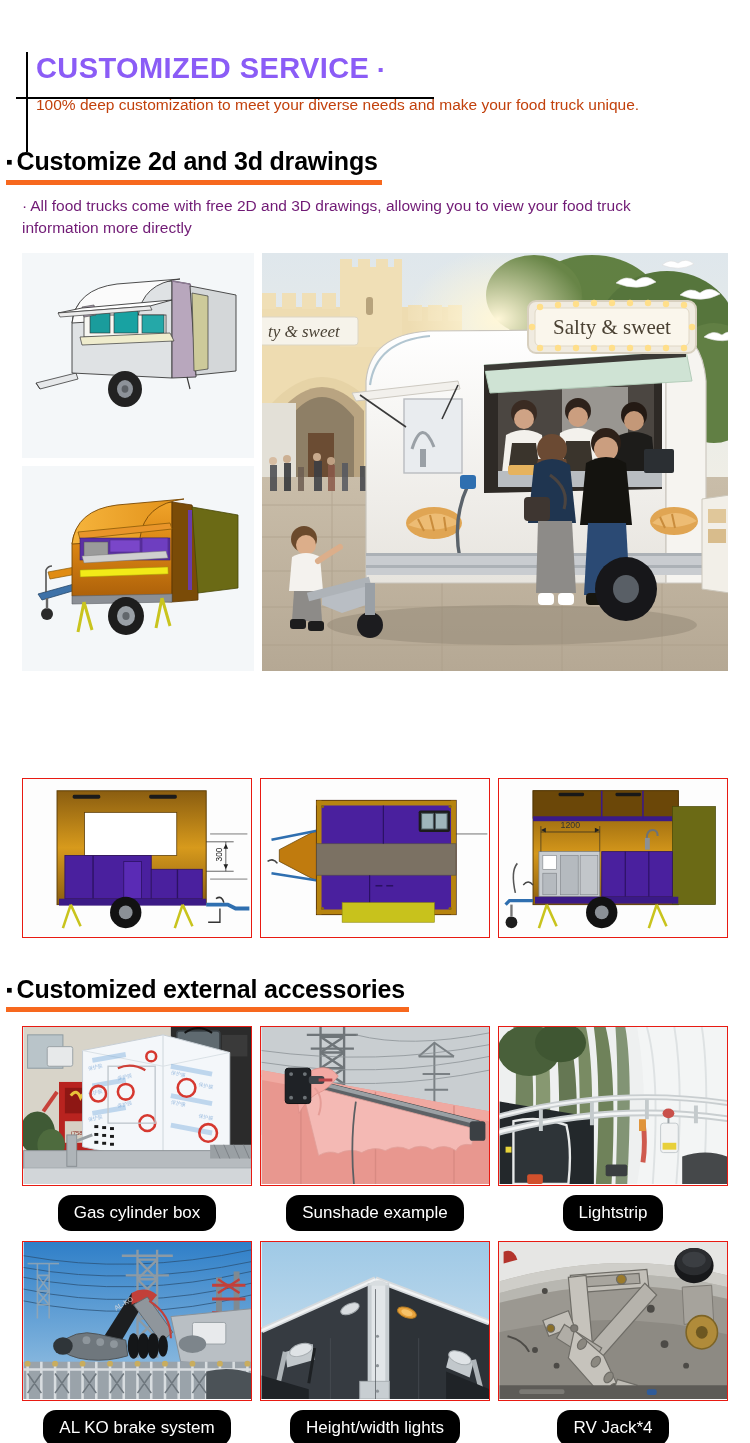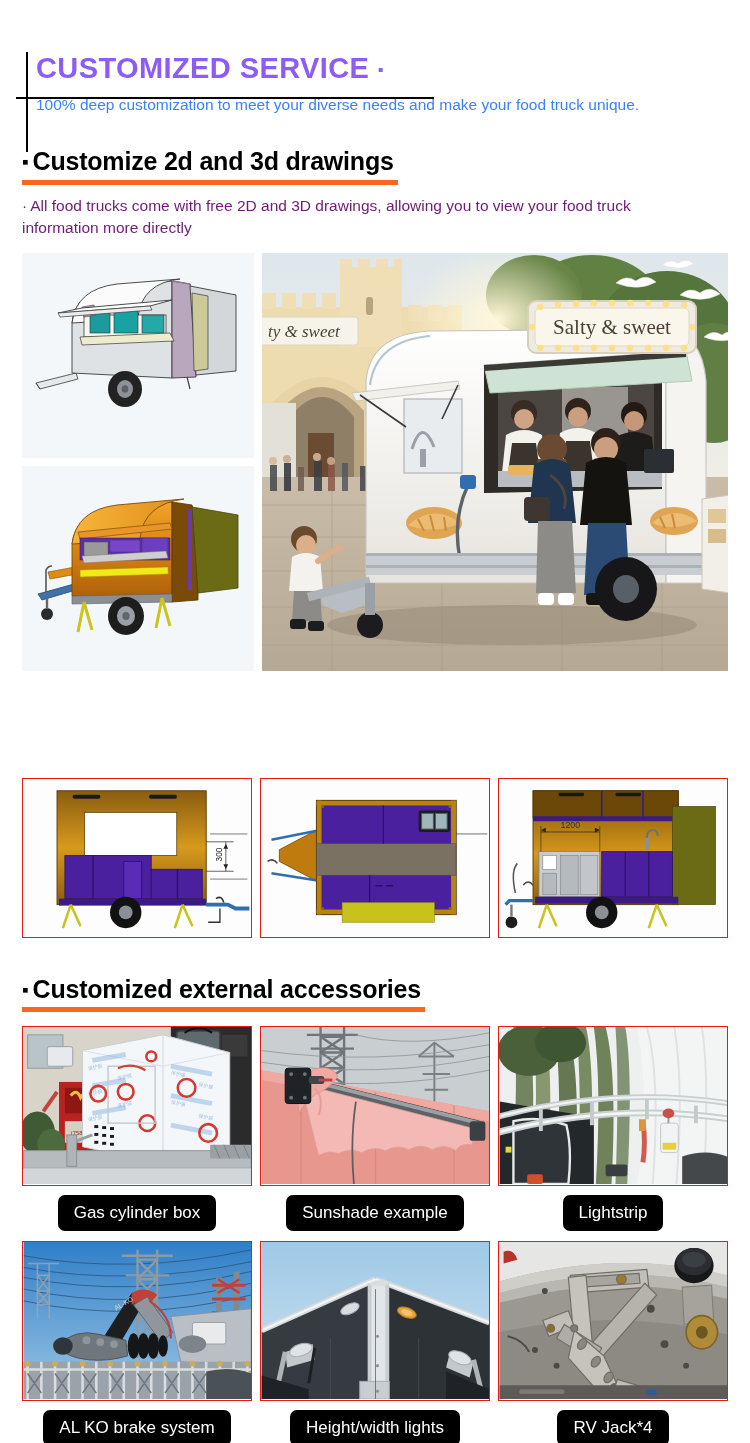--- a/index.html
+++ b/index.html
@@ -47,29 +47,29 @@
     font-size: 16px;
     vertical-align: 3px;
     letter-spacing: 0;
   }
   .header-sub {
     padding-left: 36px;
     padding-right: 52px;
     font-size: 15.5px;
     line-height: 1.42;
     margin-top: 9px;
-    color: #3b82f6;
+    color: #c2410c;
   }
 
   
   .section { margin-top: 0; }
   .sec-head {
     display: inline-block;
     position: relative;
-    margin-left: 22px;
+    margin-left: 6px;
     padding: 0 4px 3px 0;
     border-bottom: 5px solid #F7681E;
     font-size: 25px;
     font-weight: bold;
     letter-spacing: -0.2px;
     line-height: 1.22;
     white-space: nowrap;
   }
   .sec-head .dot {
     font-size: 19px;
@@ -100,21 +100,21 @@
 
   
   .photo { position: relative; overflow: hidden; }
 
   
   .cap-row { display: flex; gap: 8px; padding: 0 22px; margin-top: 9px; }
   .cap-cell { width: 232px; display: flex; justify-content: center; }
   .cap {
     background: #000;
     color: #fff;
-    border-radius: 7px;
+    border-radius: 13px;
     font-size: 17px;
     line-height: 1;
     padding: 9px 16px 10px 16px;
     white-space: nowrap;
     text-align: center;
   }
 </style>
 </head>
 <body>
 

